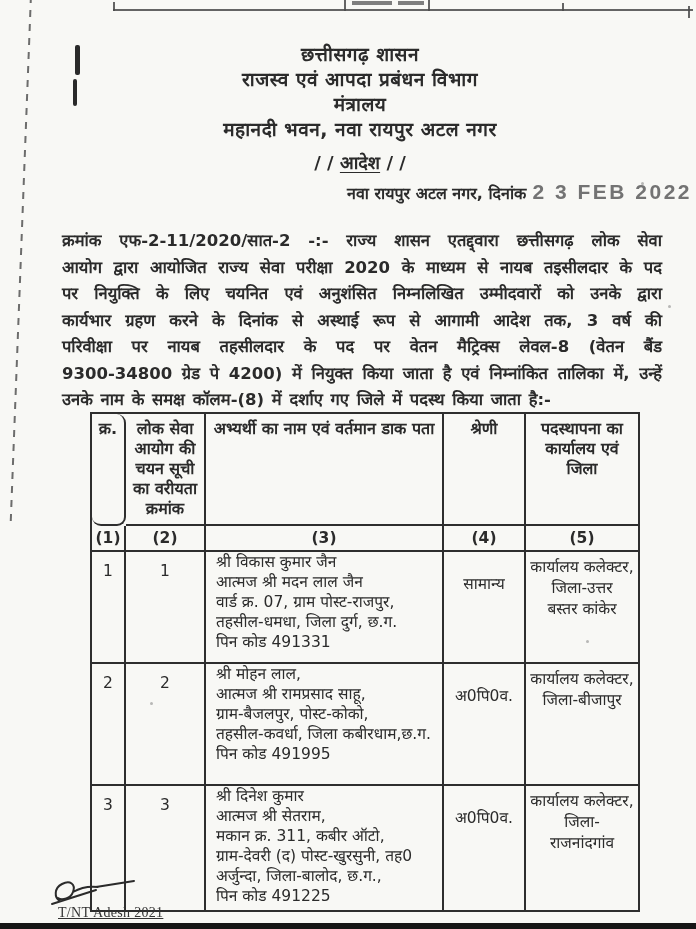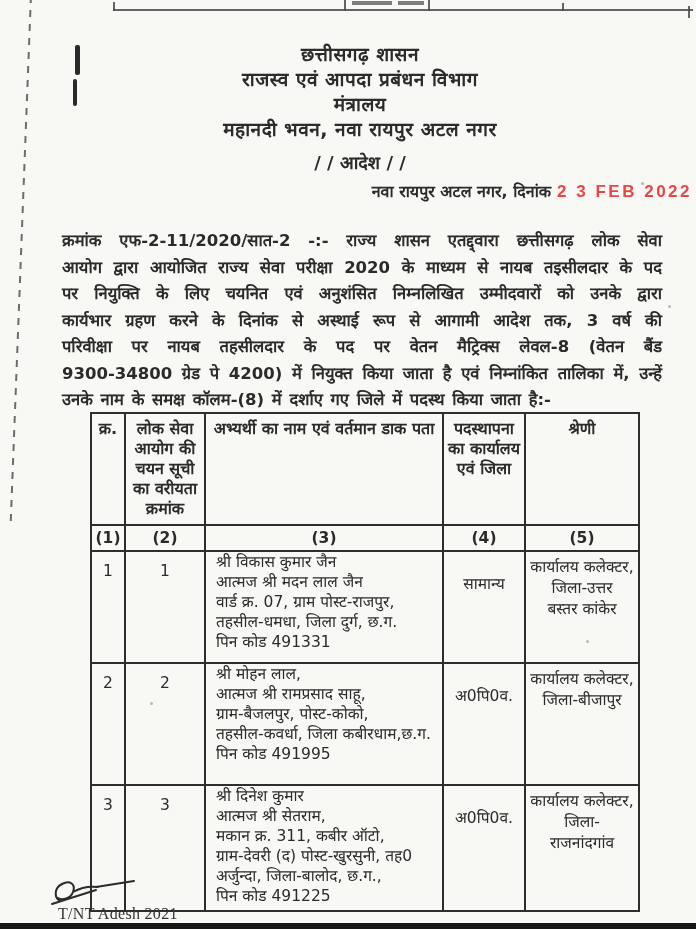--- a/index.html
+++ b/index.html
@@ -30,53 +30,53 @@
   .p1 { left:75px; top:45px; width:5px; height:30px; }
   .p2 { left:73px; top:79px; width:4px; height:27px; }
   .speck { position:absolute; width:3px; height:3px; border-radius:50%; background:#777; opacity:.5; }
   .bottom-bar { position:absolute; left:0; bottom:0; width:696px; height:6px; background:#161616; }
 
   
   .doc-header { position:absolute; top:42px; left:50px; width:620px; text-align:center; }
   .hline { font-size:19px; font-weight:700; line-height:25px; letter-spacing:.5px; }
   .order-title { position:absolute; top:150px; left:50px; width:620px; text-align:center;
                  font-size:18px; font-weight:700; }
-  .order-word { text-underline-offset:3px; }
+  .order-word { text-decoration:underline; text-underline-offset:3px; }
   .dateline { position:absolute; top:180px; right:4px; display:flex; align-items:baseline; gap:6px; }
   .dateline-text { font-size:16px; font-weight:600; }
-  .stamp { font-size:17px; font-weight:700; letter-spacing:2.5px; color:#ef4444;
+  .stamp { font-size:21px; font-weight:700; letter-spacing:2.5px; color:#737373;
            font-family:"Liberation Sans",sans-serif; }
 
   
   .body-para { position:absolute; top:228px; left:62px; width:600px; }
   .body-line { font-size:16.5px; font-weight:600; line-height:26.5px;
                text-align:justify; text-align-last:justify; word-spacing:2px; }
   .body-line.last { text-align-last:left; }
 
   
   .otable { position:absolute; top:412px; left:90px; width:550px;
             border-top:2px solid #2e2e2e; border-left:2px solid #2e2e2e; }
   .trow { display:grid; grid-template-columns:34px 80px 238px 82px 1fr; }
   .cell { border-right:2px solid #2e2e2e; border-bottom:2px solid #2e2e2e;
           font-size:15.5px; line-height:20px; padding:5px 4px; }
   .r-head .cell { min-height:90px; font-weight:600; text-align:center; font-size:16px; }
-  .r-head .c-sno { text-align:center; }
+  .r-head .c-sno { text-align:center;border-radius:9px; }
   .r-num .cell { min-height:26px; text-align:center; padding:2px; font-weight:600; }
   .r-data .c-sno, .r-data .c-merit { text-align:center; padding-top:9px; }
   .c-name { text-align:left; padding:0 4px 4px 10px; }
   .c-cat { text-align:center; padding-top:22px; }
   .c-post { text-align:center; line-height:21px; }
   .r1 .cell { min-height:112px; }
   .r2 .cell { min-height:122px; }
   .r3 .cell { min-height:114px; }
 
   
   .signature { position:absolute; left:46px; top:868px; }
   .ref-text { position:absolute; left:58px; top:905px; font-family:"Liberation Serif",serif;
-              font-size:16px; color:#333; letter-spacing:.3px; }
+              font-size:14px; color:#333; letter-spacing:.3px;text-decoration:underline; }
 </style>
 </head>
 <body>
 
 <div class="top-line"></div>
 <div class="tick t1"></div>
 <div class="tick t2"></div>
 <div class="tick t3"></div>
 <div class="tick t4"></div>
 <div class="tick t5"></div>
@@ -117,22 +117,22 @@
   <div class="body-line">परिवीक्षा पर नायब तहसीलदार के पद पर वेतन मैट्रिक्स लेवल-8 (वेतन बैंड</div>
   <div class="body-line">9300-34800 ग्रेड पे 4200) में नियुक्त किया जाता है एवं निम्नांकित तालिका में, उन्हें</div>
   <div class="body-line last">उनके नाम के समक्ष कॉलम-(8) में दर्शाए गए जिले में पदस्थ किया जाता है:-</div>
 </div>
 
 <div class="otable">
   <div class="trow r-head">
     <div class="cell c-sno">क्र.</div>
     <div class="cell">लोक सेवा आयोग की चयन सूची का वरीयता क्रमांक</div>
     <div class="cell">अभ्यर्थी का नाम एवं वर्तमान डाक पता</div>
+    <div class="cell">श्रेणी</div>
     <div class="cell">पदस्थापना का कार्यालय एवं जिला</div>
-    <div class="cell">श्रेणी</div>
   </div>
   <div class="trow r-num">
     <div class="cell">(1)</div>
     <div class="cell">(2)</div>
     <div class="cell">(3)</div>
     <div class="cell">(4)</div>
     <div class="cell">(5)</div>
   </div>
 
   <div class="trow r-data r1">

